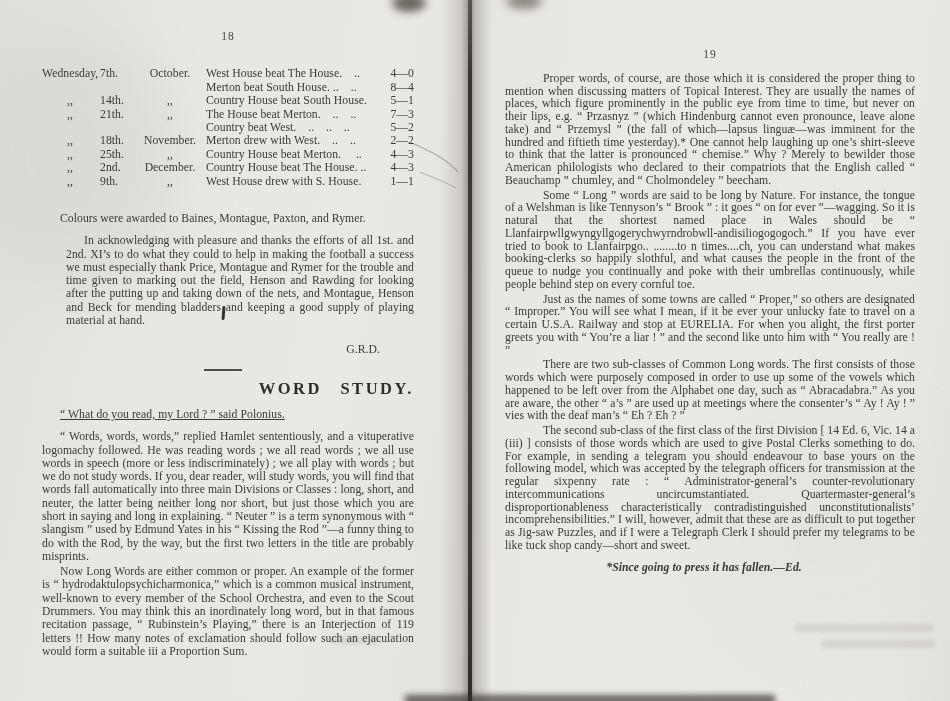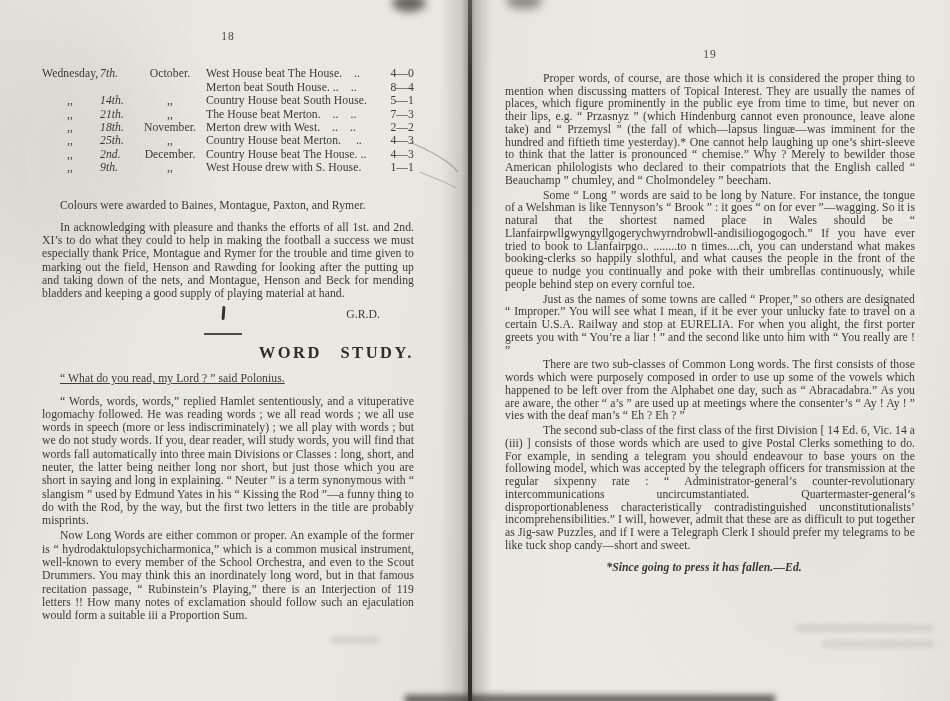--- a/index.html
+++ b/index.html
@@ -58,29 +58,29 @@
   }
   .pageno{text-align:center;font-size:11.5px;letter-spacing:1px;color:#47443f;text-align:center;}
   .content-18 .pageno{margin-bottom:24px;}
   .content-19 .pageno{margin-bottom:12px;}
 
   
   .results{margin:0;}
   .rrow{display:flex;line-height:13.4px;}
   .rrow span{white-space:pre;}
   .c-day{flex:none;width:56px;text-align:center;}
-  .c-ord{flex:none;width:36px;text-align:left;padding-left:2px;font-style:italic;}
+  .c-ord{flex:none;width:36px;text-align:left;padding-left:2px;}
   .c-month{flex:none;width:68px;text-align:center;}
   .c-match{flex:1;text-align:left;padding-left:2px;overflow:hidden;}
   .c-score{flex:none;width:30px;text-align:right;}
 
   .para{margin:0;text-indent:18px;}
   .colours{margin-top:24px;text-align:left;}
-  .ack{margin-top:9px;}
-  .sig{text-align:right;padding-right:34px;margin-top:7px;}
+  .ack{margin-top:9px;margin-left:24px;}
+  .sig{text-align:right;padding-right:34px;margin-top:16px;}
   .rule{width:38px;height:2px;background:#4e4b46;margin:12px auto 0 auto;transform:translateX(-5px);}
   .heading{
     margin:11px 0 0 0;text-align:right;font-size:16.5px;font-weight:bold;
     letter-spacing:2.5px;word-spacing:12px;color:#2f2d29;
   }
   .polonius{margin-top:13px;text-align:left;text-decoration:underline;}
   .hamlet{margin-top:9px;}
   .nowlong{margin-top:2px;}
 
   .p19{margin:0;text-indent:38px;}
@@ -146,20 +146,27 @@
           <span class="c-score">5—1</span>
       </div>
       <div class="rrow">
         <span class="c-day">,,</span>
           <span class="c-ord">21th.</span>
           <span class="c-month">,,</span>
           <span class="c-match">The House beat Merton.    ..    ..</span>
           <span class="c-score">7—3</span>
       </div>
       <div class="rrow">
+        <span class="c-day"></span>
+          <span class="c-ord"></span>
+          <span class="c-month"></span>
+          <span class="c-match">Country beat West.    ..    ..    ..</span>
+          <span class="c-score">5—2</span>
+      </div>
+      <div class="rrow">
         <span class="c-day">,,</span>
           <span class="c-ord">18th.</span>
           <span class="c-month">November.</span>
           <span class="c-match">Merton drew with West.    ..    ..</span>
           <span class="c-score">2—2</span>
       </div>
       <div class="rrow">
         <span class="c-day">,,</span>
           <span class="c-ord">25th.</span>
           <span class="c-month">,,</span>

